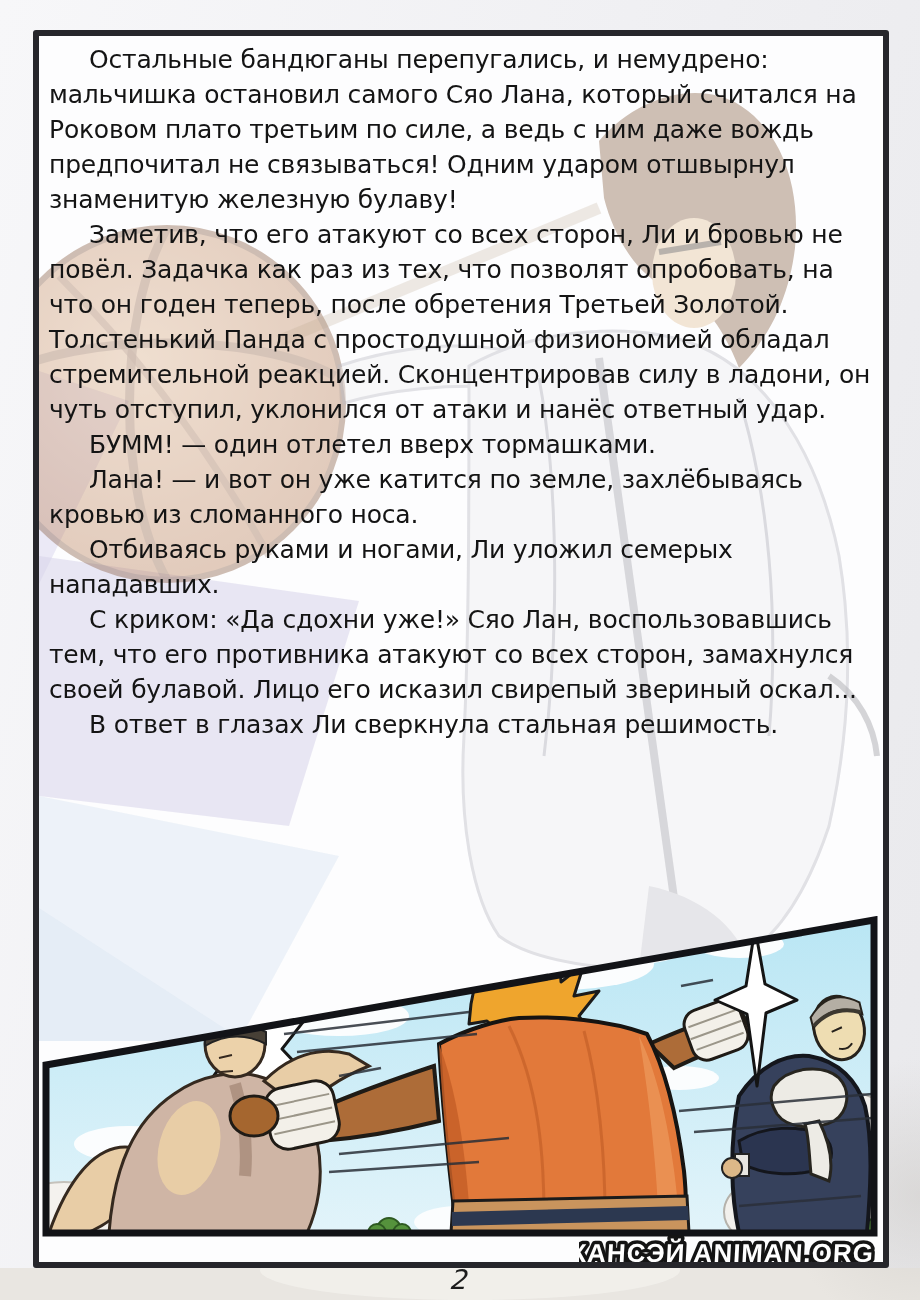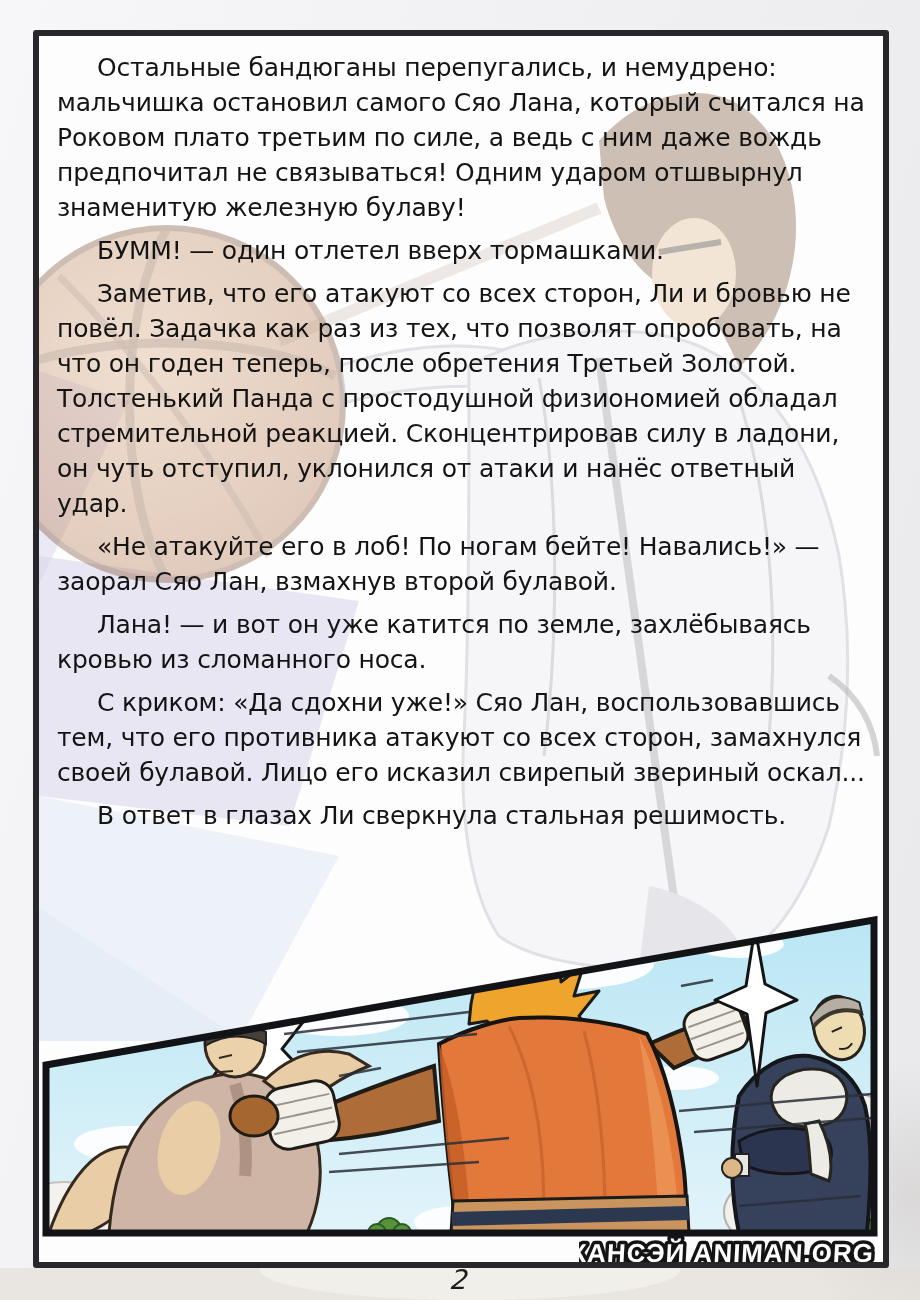--- a/index.html
+++ b/index.html
@@ -23,21 +23,21 @@
   .frame{
     position:absolute;left:33px;top:30px;width:844px;height:1226px;
     border:6px solid #26262b;border-radius:3px;
     background:#fdfdfe;overflow:hidden;
   }
   .bg-art{position:absolute;left:0;top:0;width:844px;height:1226px;pointer-events:none;}
   .story{
     position:absolute;left:10px;top:6px;width:824px;
     color:#141414;font-size:25px;line-height:35px;letter-spacing:-.2px;
   }
-  .story p{margin:8px;text-indent:40px;}
+  .story p{margin:0;text-indent:40px;}
   .panel-wrap{position:absolute;left:0;top:880px;width:844px;height:326px;}
   .watermark{position:absolute;right:4px;top:1196px;width:300px;height:40px;}
   .page-number{
     position:absolute;left:0;top:1264px;width:920px;text-align:center;
     font-size:27px;font-style:italic;color:#1c1c1c;transform:skewX(-6deg);
     font-family:"DejaVu Sans",sans-serif;
   }
 </style>
 </head>
 <body>
@@ -77,24 +77,24 @@
       <path d="M500,342 C520,450 520,600 505,720" stroke="#a9a9b6" stroke-width="3" fill="none"></path>
       <path d="M700,362 C730,460 740,580 730,700" stroke="#a9a9b6" stroke-width="3" fill="none"></path>
       <path d="M560,322 L640,898" stroke="#8e8e9a" stroke-width="8" opacity="0.8" fill="none"></path>
       <path d="M610,850 C660,860 700,890 710,930 L600,932 Z" fill="#c7c7cf"></path>
       <path d="M790,640 C820,660 835,690 838,720" stroke="#5d5d66" stroke-width="6" fill="none" opacity="0.6"></path>
     </g>
   </svg>
 
   <div class="story">
     <p>Остальные бандюганы перепугались, и немудрено: мальчишка остановил самого Сяо Лана, который считался на Роковом плато третьим по силе, а ведь с ним даже вождь предпочитал не связываться! Одним ударом отшвырнул знаменитую железную булаву!</p>
+    <p>Заметив, что его атакуют со всех сторон, Ли и бровью не повёл. Задачка как раз из тех, что позволят опробовать, на что он годен теперь, после обретения Третьей Золотой. Толстенький Панда с простодушной физиономией обладал стремительной реакцией. Сконцентрировав силу в ладони, он чуть отступил, уклонился от атаки и нанёс ответный удар.</p>
     <p>БУММ! — один отлетел вверх тормашками.</p>
-    <p>Заметив, что его атакуют со всех сторон, Ли и бровью не повёл. Задачка как раз из тех, что позволят опробовать, на что он годен теперь, после обретения Третьей Золотой. Толстенький Панда с простодушной физиономией обладал стремительной реакцией. Сконцентрировав силу в ладони, он чуть отступил, уклонился от атаки и нанёс ответный удар.</p>
-    <p>«Не атакуйте его в лоб! По ногам бейте! Навались!» — заорал Сяо Лан, взмахнув второй булавой.</p>
     <p>Лана! — и вот он уже катится по земле, захлёбываясь кровью из сломанного носа.</p>
+    <p>Отбиваясь руками и ногами, Ли уложил семерых нападавших.</p>
     <p>С криком: «Да сдохни уже!» Сяо Лан, воспользовавшись тем, что его противника атакуют со всех сторон, замахнулся своей булавой. Лицо его исказил свирепый звериный оскал...</p>
     <p>В ответ в глазах Ли сверкнула стальная решимость.</p>
   </div>
 
   <div class="panel-wrap">
     <svg viewBox="0 0 844 326" width="844" height="326" aria-hidden="true">
       <defs>
         <linearGradient id="sky" x1="0" y1="0" x2="0" y2="1">
           <stop offset="0%" stop-color="#b9e6f4"></stop>
             <stop offset="100%" stop-color="#e3f4fa"></stop>

